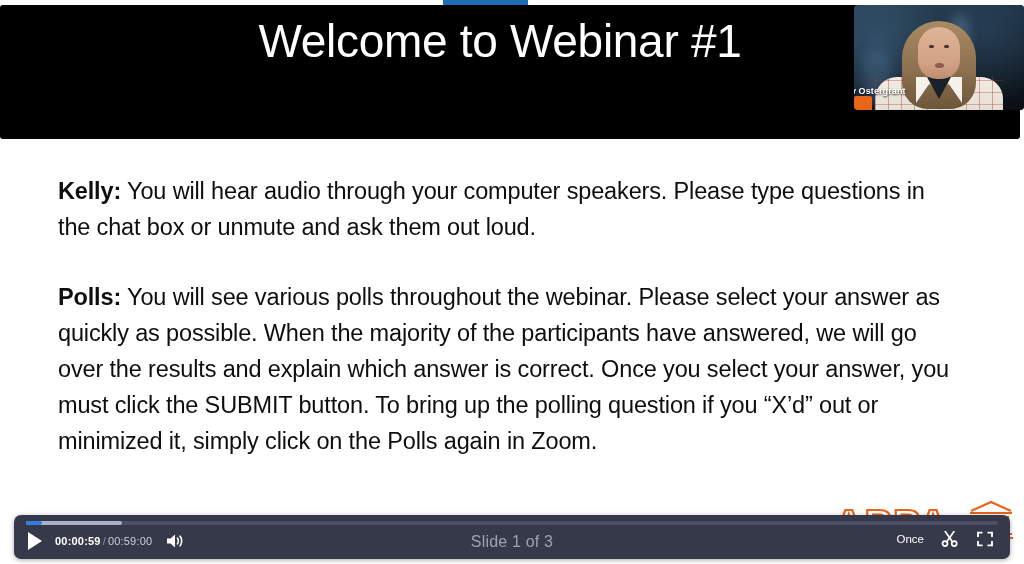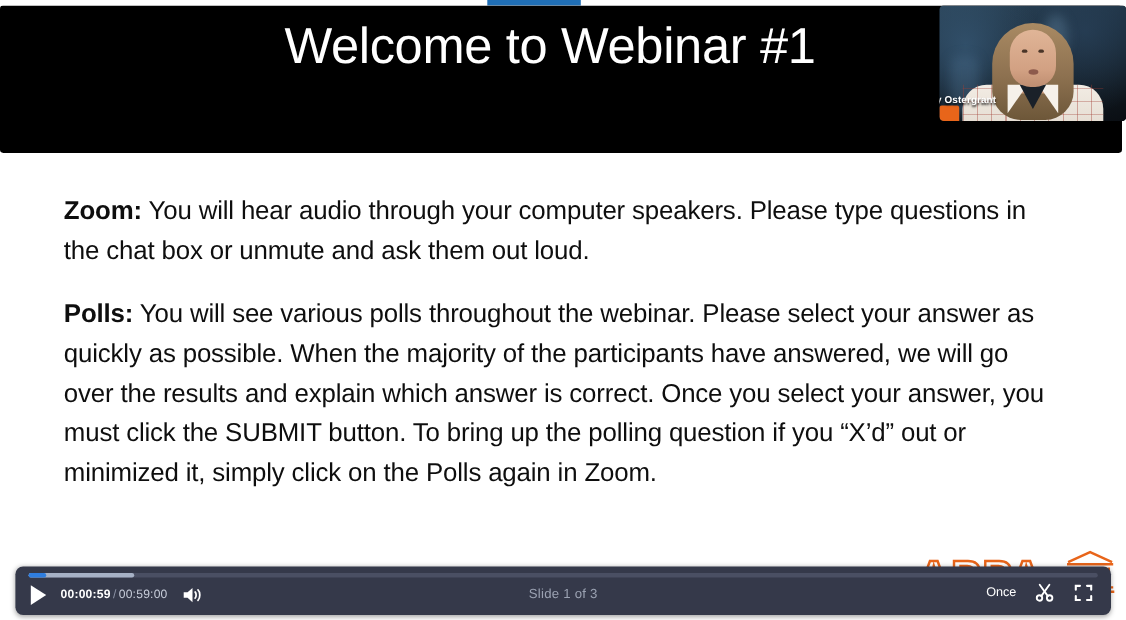--- a/index.html
+++ b/index.html
@@ -260,21 +260,21 @@
 
   .body-para {
     color: #0e0e0e;
     font-size: 23.5px;
     line-height: 36px;
     font-weight: 400;
     letter-spacing: -0.15px;
     font-family: "Liberation Sans", sans-serif;
   }
 
-  .body-para + .body-para { margin-top: 22px; }
+  .body-para + .body-para { margin-top: 34px; }
 
   .body-para .lead {
     font-weight: 700;
   }
 
   
   .appa-logo {
     position: absolute;
     right: 6px;
     bottom: 2px;
@@ -398,21 +398,21 @@
     position: relative;
     cursor: pointer;
   }
 
   .slide-counter {
     position: absolute;
     left: 0;
     right: 0;
     top: 18px;
     text-align: center;
-    font-size: 12px;
+    font-size: 16px;
     color: #9ba2b2;
     letter-spacing: 0.2px;
     font-family: "Liberation Sans", sans-serif;
   }
 
   .ctrl-right {
     position: absolute;
     right: 16px;
     top: 14px;
     display: flex;
@@ -466,21 +466,21 @@
       <div class="pres-face"></div>
       <div class="pres-eye l"></div>
       <div class="pres-eye r"></div>
       <div class="pres-mouth"></div>
       <div class="webcam-orange-chip"></div>
       <div class="webcam-name">Kelly Ostergrant</div>
     </div>
 
     <div class="slide-body">
       <p class="body-para">
-        <span class="lead">Zoom:</span><span>  You will hear audio through your computer speakers.  Please type questions in the chat box or unmute and ask them out loud.</span>
+        <span class="lead">Kelly:</span><span>  You will hear audio through your computer speakers.  Please type questions in the chat box or unmute and ask them out loud.</span>
       </p>
       <p class="body-para">
         <span class="lead">Polls:</span><span>  You will see various polls throughout the webinar.  Please select your answer as quickly as possible.  When the majority of the participants have answered, we will go over the results and explain which answer is correct. Once you select your answer, you must click the SUBMIT button.  To bring up the polling question if you “X’d” out or minimized it, simply click on the Polls again in Zoom.</span>
       </p>
     </div>
   </div>
 
   <div class="appa-logo">
     <div class="appa-word">APPA</div>
     <div class="appa-tag">LEADERSHIP IN EDUCATIONAL FACILITIES</div>

